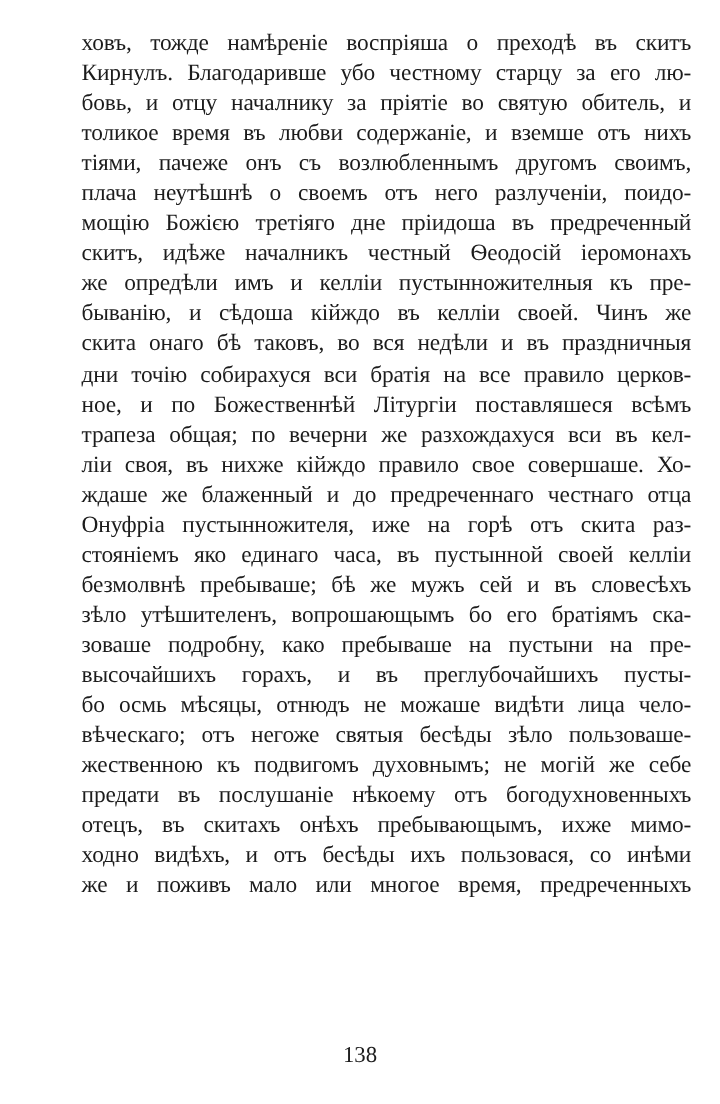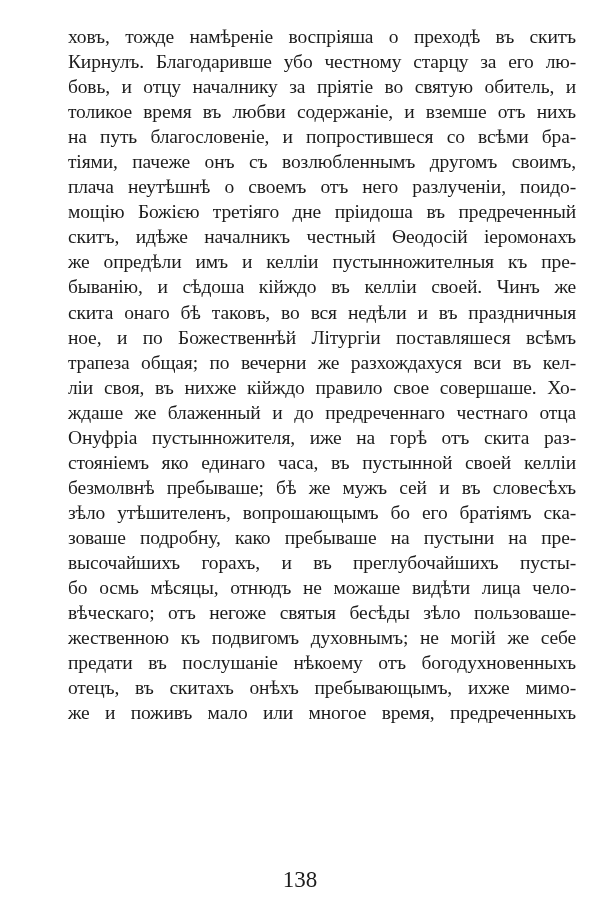--- a/index.html
+++ b/index.html
@@ -10,50 +10,51 @@
   .page-text {
     position: absolute; left: 48px; top: 24px; width: 508px; margin-left: 20px;
   }
   .line {
     display: block; height: 25.05px; line-height: 25.05px; font-size: 19.5px;
     text-align: justify; text-align-last: justify; white-space: nowrap; overflow: visible;
     letter-spacing: -0.15px;
   }
   .page-number {
     position: absolute; top: 868px; left: 0; width: 600px; text-align: center;
-    font-size: 23px; line-height: 24px;
+    font-size: 19px; line-height: 24px;
   }
 </style>
 </head>
 <body>
 
 <div class="page-text">
   <span class="line">ховъ, тожде намѣреніе воспріяша о преходѣ въ скитъ</span>
   <span class="line">Кирнулъ. Благодаривше убо честному старцу за его лю-</span>
   <span class="line">бовь, и отцу началнику за пріятіе во святую обитель, и</span>
   <span class="line">толикое время въ любви содержаніе, и вземше отъ нихъ</span>
-  <span class="line">на путь благословеніе, и попростившеся со всѣми бра-</span>
   <span class="line">тіями, пачеже онъ съ возлюбленнымъ другомъ своимъ,</span>
   <span class="line">плача неутѣшнѣ о своемъ отъ него разлученіи, поидо-</span>
   <span class="line">мощію Божією третіяго дне пріидоша въ предреченный</span>
   <span class="line">скитъ, идѣже началникъ честный Ѳеодосій іеромонахъ</span>
   <span class="line">же опредѣли имъ и келліи пустынножителныя къ пре-</span>
   <span class="line">быванію, и сѣдоша кійждо въ келліи своей. Чинъ же</span>
   <span class="line">скита онаго бѣ таковъ, во вся недѣли и въ праздничныя</span>
+  <span class="line">дни точію собирахуся вси братія на все правило церков-</span>
   <span class="line">ное, и по Божественнѣй Літургіи поставляшеся всѣмъ</span>
   <span class="line">трапеза общая; по вечерни же разхождахуся вси въ кел-</span>
   <span class="line">ліи своя, въ нихже кійждо правило свое совершаше. Хо-</span>
   <span class="line">ждаше же блаженный и до предреченнаго честнаго отца</span>
   <span class="line">Онуфріа пустынножителя, иже на горѣ отъ скита раз-</span>
   <span class="line">стояніемъ яко единаго часа, въ пустынной своей келліи</span>
   <span class="line">безмолвнѣ пребываше; бѣ же мужъ сей и въ словесѣхъ</span>
   <span class="line">зѣло утѣшителенъ, вопрошающымъ бо его братіямъ ска-</span>
   <span class="line">зоваше подробну, како пребываше на пустыни на пре-</span>
   <span class="line">высочайшихъ горахъ, и въ преглубочайшихъ пусты-</span>
   <span class="line">бо осмь мѣсяцы, отнюдъ не можаше видѣти лица чело-</span>
   <span class="line">вѣческаго; отъ негоже святыя бесѣды зѣло пользоваше-</span>
   <span class="line">жественною къ подвигомъ духовнымъ; не могій же себе</span>
   <span class="line">предати въ послушаніе нѣкоему отъ богодухновенныхъ</span>
   <span class="line">отецъ, въ скитахъ онѣхъ пребывающымъ, ихже мимо-</span>
+  <span class="line">ходно видѣхъ, и отъ бесѣды ихъ пользовася, со инѣми</span>
   <span class="line">же и поживъ мало или многое время, предреченныхъ</span>
 </div>
 
 <div class="page-number">138</div>
 
 </body></html>

